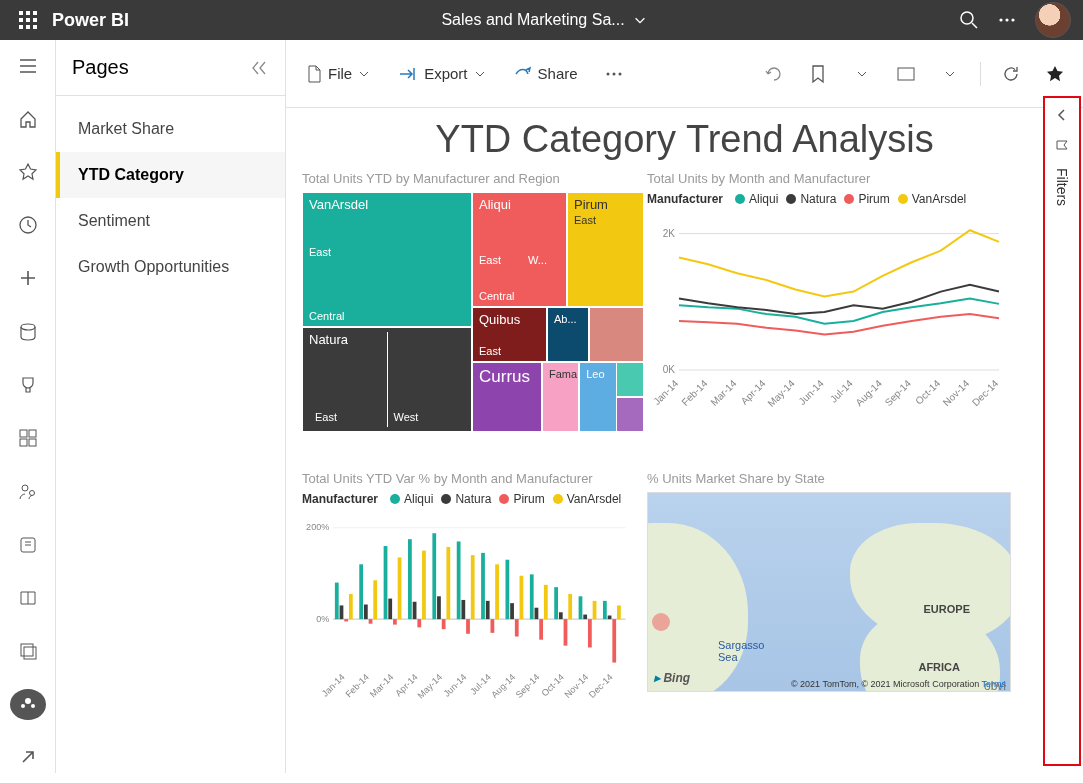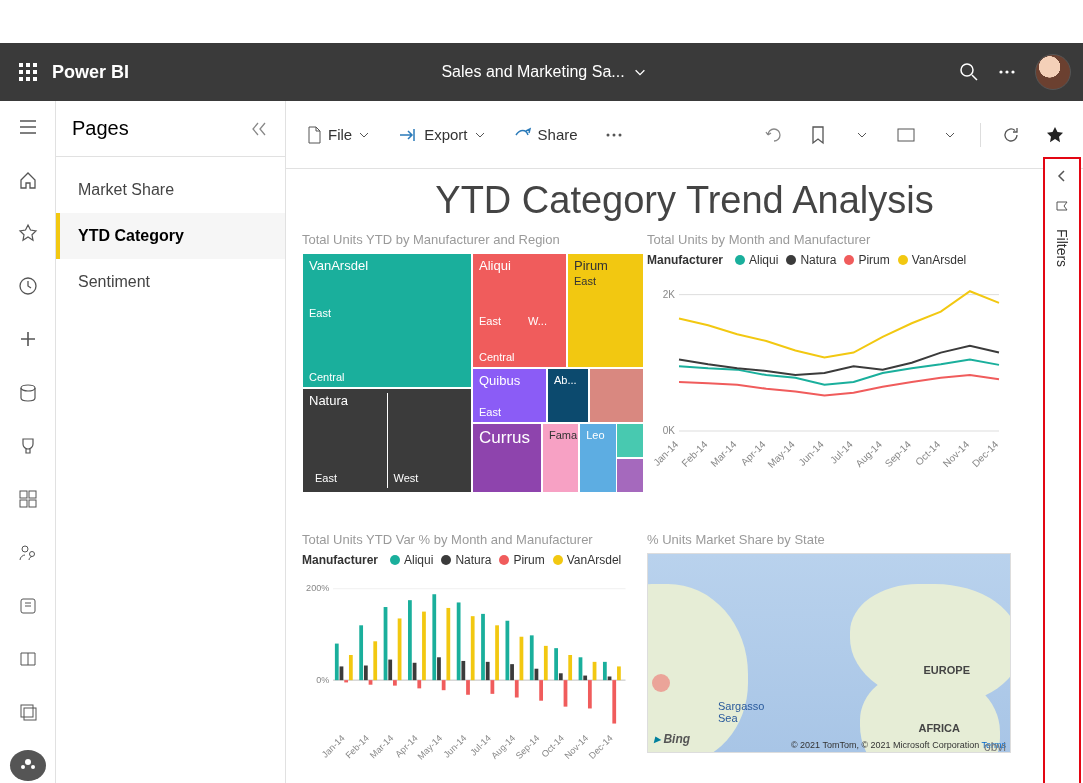--- a/index.html
+++ b/index.html
@@ -1,19 +1,19 @@
 <!DOCTYPE html>
 <html><head>
 <meta charset="utf-8">
 <style>
 * { box-sizing: border-box; margin: 0; padding: 0; font-family: "Segoe UI", Arial, sans-serif; }
 body { width: 1083px; height: 783px; overflow: hidden; background: #fff; }
 
 
-.topbar { height: 58px; background: #3a3a3a; display: flex; align-items: center; color: #fff; padding: 0 12px; margin-top: 43px; }
+.topbar { height: 40px; background: #3a3a3a; display: flex; align-items: center; color: #fff; padding: 0 12px; }
 .topbar .waffle { width: 32px; height: 32px; display: flex; align-items: center; justify-content: center; cursor: pointer; }
 .topbar .brand { font-size: 18px; font-weight: 600; margin-left: 8px; }
 .topbar .center { flex: 1; display: flex; justify-content: center; align-items: center; gap: 8px; font-size: 16px; }
 .topbar .right { display: flex; align-items: center; gap: 18px; }
 .topbar .avatar { width: 36px; height: 36px; border-radius: 50%; background: radial-gradient(circle at 40% 35%, #f4d0b8 0%, #f4d0b8 35%, #6b4030 36%, #6b4030 100%); border: 1px solid #555; }
 
 
 .shell { display: flex; height: 733px; }
 
 
@@ -211,20 +211,21 @@
       <span>
           <svg width="20" height="20" viewBox="0 0 20 20">
             <path d="M9 4l-5 6 5 6M16 4l-5 6 5 6" stroke="#888" stroke-width="1.3" fill="none"></path>
           </svg>
         </span>
     </div>
     <div class="pagelist">
       <div class="pageitem">Market Share</div>
       <div class="pageitem active">YTD Category</div>
       <div class="pageitem">Sentiment</div>
+      <div class="pageitem">Growth Opportunities</div>
     </div>
   </div>
 
   <div class="content">
     <div class="toolbar">
       <div class="tbtn">
         <svg width="16" height="18" viewBox="0 0 16 18">
             <path d="M3 1h7l4 4v12H3z" stroke="#555" fill="none"></path>
             <path d="M10 1v4h4" stroke="#555" fill="none"></path>
           </svg>
@@ -311,21 +312,21 @@
                     <span class="tmsub">West</span>
                   </div>
                 </div>
             </div>
             <div style="flex:1;display:flex;flex-direction:column">
               <div style="flex:0 0 115px;display:flex">
                 <div class="tmcell" style="background:#f05c5c;flex:0 0 95px"><span class="tmlabel">Aliqui</span><span class="tmsub" style="bottom:40px">East</span><span class="tmsub" style="bottom:40px;left:55px">W...</span><span class="tmsub">Central</span></div>
                 <div class="tmcell" style="background:#f2c811;flex:1;color:#333"><span class="tmlabel">Pirum</span><span style="display:block;font-size:11px;margin-top:2px">East</span></div>
               </div>
               <div style="flex:0 0 55px;display:flex">
-                <div class="tmcell" style="background:#8b5cf6;flex:0 0 75px"><span class="tmlabel">Quibus</span><span class="tmsub">East</span></div>
+                <div class="tmcell" style="background:#7f1d1d;flex:0 0 75px"><span class="tmlabel">Quibus</span><span class="tmsub">East</span></div>
                 <div class="tmcell" style="background:#0c4a6e;flex:0 0 42px"><span style="font-size:11px">Ab...</span></div>
                 <div class="tmcell" style="background:#d98880;flex:1"></div>
               </div>
               <div style="flex:1;display:flex">
                 <div class="tmcell" style="background:#8e44ad;flex:0 0 70px"><span style="font-size:17px">Currus</span></div>
                 <div style="flex:1;display:flex;flex-direction:row">
                   <div class="tmcell" style="background:#f7a1c4;flex:1;color:#333"><span style="font-size:11px">Fama</span></div>
                   <div class="tmcell" style="background:#5dade2;flex:1"><span style="font-size:11px">Leo</span></div>
                 </div>
                 <div style="flex:0 0 28px;display:flex;flex-direction:column">

